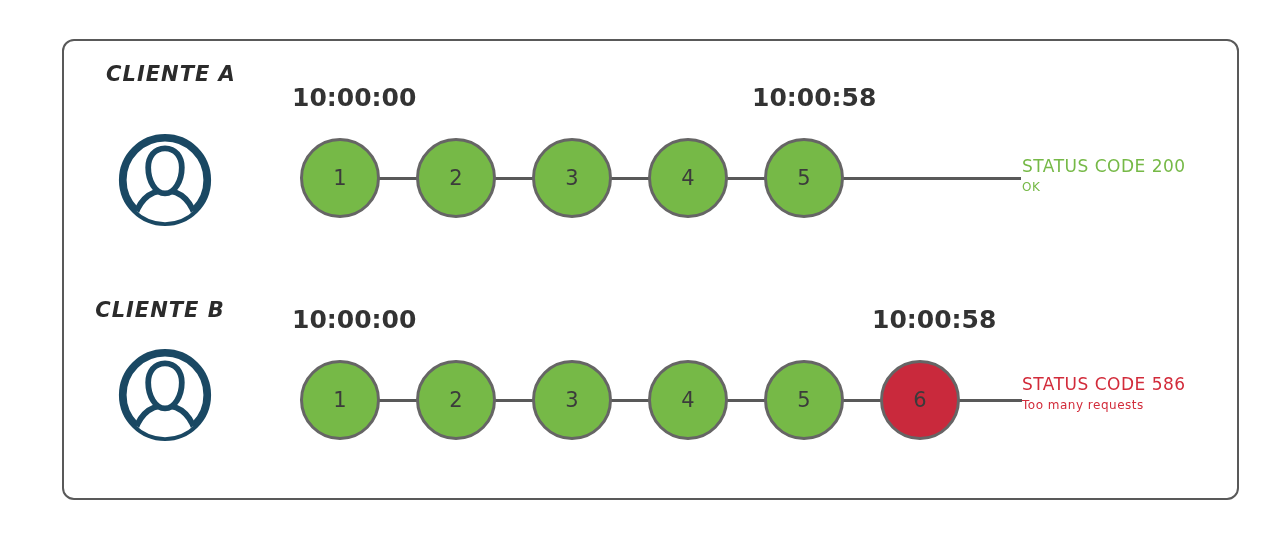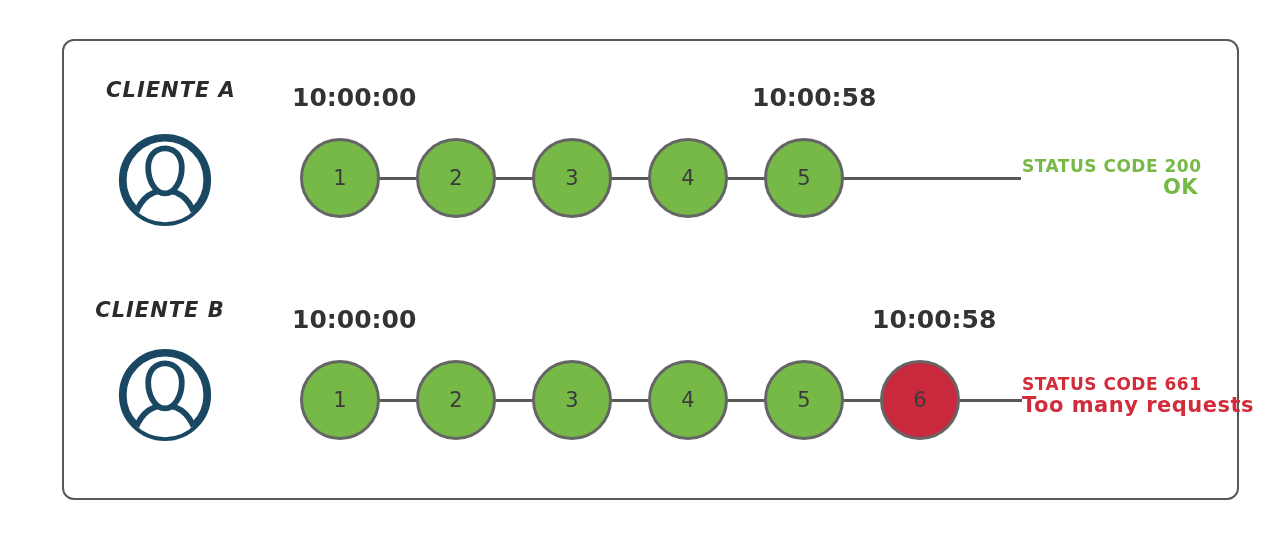--- a/index.html
+++ b/index.html
@@ -29,21 +29,21 @@
     position: absolute;
     width: 134px;
     text-align: center;
     font-size: 21px;
     font-weight: bold;
     font-style: italic;
     letter-spacing: 1px;
     color: #2b2b2b;
     white-space: nowrap;
   }
-  .row-a .client-label { left: 104px; top: 78px; }
+  .row-a .client-label { left: 104px; top: 62px; }
   .row-b .client-label { left: 93px;  top: 298px; }
   .timestamp {
     position: absolute;
     width: 96px;
     text-align: center;
     font-size: 25px;
     font-weight: bold;
     color: #333333;
     white-space: nowrap;
   }
@@ -91,30 +91,30 @@
     align-items: center;
     justify-content: center;
     font-size: 21px;
     color: #3b3b3b;
   }
   .circle.ok      { background: var(--ok, #76b947); }
   .circle.blocked { background: var(--blocked, #c9293c); }
   .status {
     position: absolute;
     width: 176px;
-    text-align: right;
-    font-weight: bold;
+    text-align: left;
+    font-weight: normal;
     letter-spacing: 0.5px;
     line-height: 21px;
     white-space: nowrap;
   }
   .row-a .status { left: 1022px; top: 156px; color: var(--ok-text, #76b947); }
   .row-b .status { left: 1022px; top: 374px; color: var(--blocked-text, #d22b3a); }
   .status .line1 { font-size: 17px; }
-  .status .line2 { font-size: 21px; }
+  .status .line2 { font-size: 12px; }
 </style>
 </head>
 <body>
 
 <div class="canvas">
   <div class="frame"></div>
 
   <section class="row row-a">
     <div class="client-label">CLIENTE A</div>
     <div class="timestamp time-start">10:00:00</div>
@@ -170,17 +170,17 @@
       <div class="chain-line"></div>
 
     <div class="circle ok">1</div>
         <div class="circle ok">2</div>
         <div class="circle ok">3</div>
         <div class="circle ok">4</div>
         <div class="circle ok">5</div>
         <div class="circle blocked">6</div>
       </div>
     <div class="status">
-      <div class="line1">STATUS CODE 661</div>
+      <div class="line1">STATUS CODE 586</div>
       <div class="line2">Too many requests</div>
     </div>
   </section>
 </div>
 
 </body></html>

